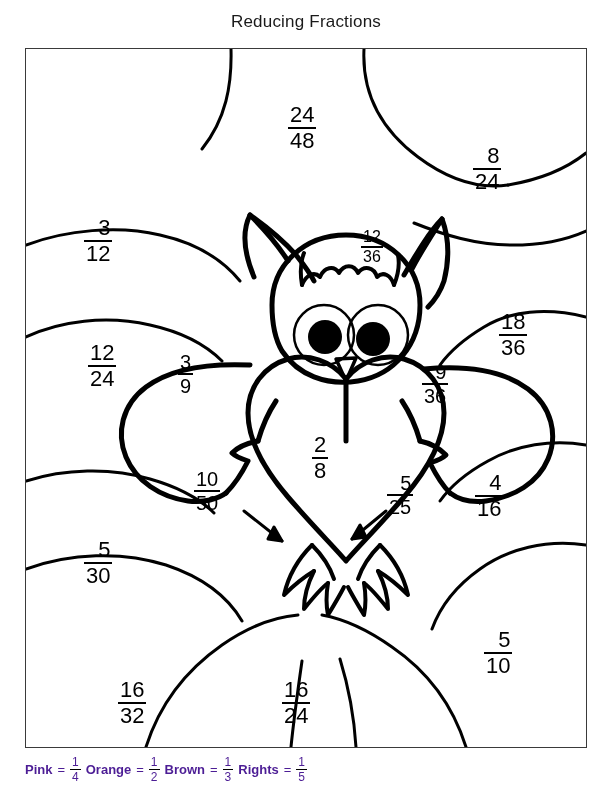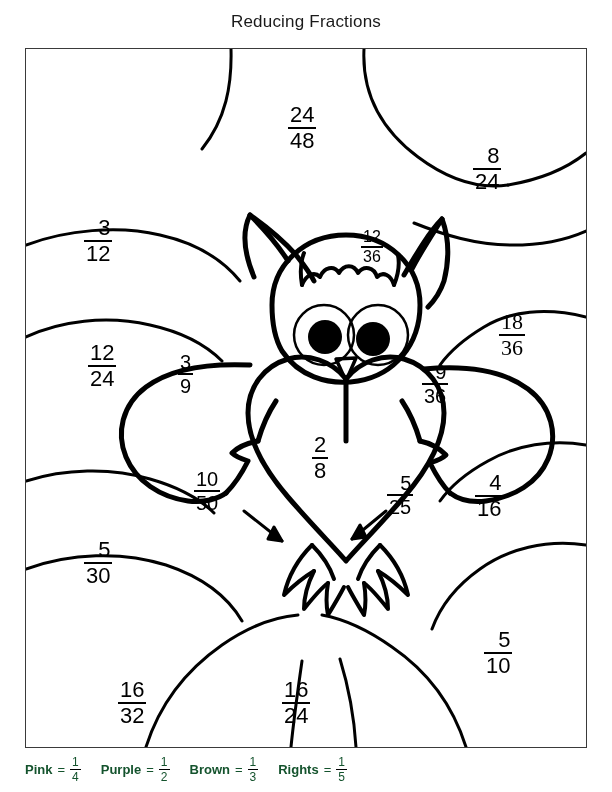--- a/index.html
+++ b/index.html
@@ -83,24 +83,24 @@
 
   
   #legend {
     position: absolute;
     left: 25px;
     top: 752px;
     width: 360px;
     height: 34px;
     display: flex;
     align-items: center;
-    gap: 20px;
+    gap: 5px;
     font-size: 13px;
     font-weight: 700;
-    color: #14532d;
+    color: #4c1d95;
   }
   .legend-item {
     display: flex;
     align-items: center;
     gap: 5px;
     white-space: nowrap;
   }
   .legend-item .lbl { font-weight: 700; font-size: 13px; }
   .legend-item .eq  { font-weight: 400; font-size: 13px; }
   .legend-frac {
@@ -238,21 +238,21 @@
     <div class="fraction f-lg" style="left:447px; top:96px;">
       <span class="num">8</span>
       <span class="den">24</span>
     </div>
 
     <div class="fraction f-sm" style="left:335px; top:180px;">
       <span class="num">12</span>
       <span class="den">36</span>
     </div>
 
-    <div class="fraction f-lg" style="left:473px; top:262px;font-family:Liberation Serif, serif;">
+    <div class="fraction f-lg" style="left:473px; top:262px;">
       <span class="num">18</span>
       <span class="den">36</span>
     </div>
 
     <div class="fraction f-lg" style="left:62px;  top:293px;">
       <span class="num">12</span>
       <span class="den">24</span>
     </div>
 
     <div class="fraction f-md" style="left:152px; top:303px;">
@@ -312,21 +312,21 @@
     <div class="legend-item">
       <span class="lbl">Pink</span>
       <span class="eq">=</span>
       <span class="legend-frac">
         <span class="num">1</span>
         <span class="den">4</span>
       </span>
     </div>
 
     <div class="legend-item">
-      <span class="lbl">Purple</span>
+      <span class="lbl">Orange</span>
       <span class="eq">=</span>
       <span class="legend-frac">
         <span class="num">1</span>
         <span class="den">2</span>
       </span>
     </div>
 
     <div class="legend-item">
       <span class="lbl">Brown</span>
       <span class="eq">=</span>

